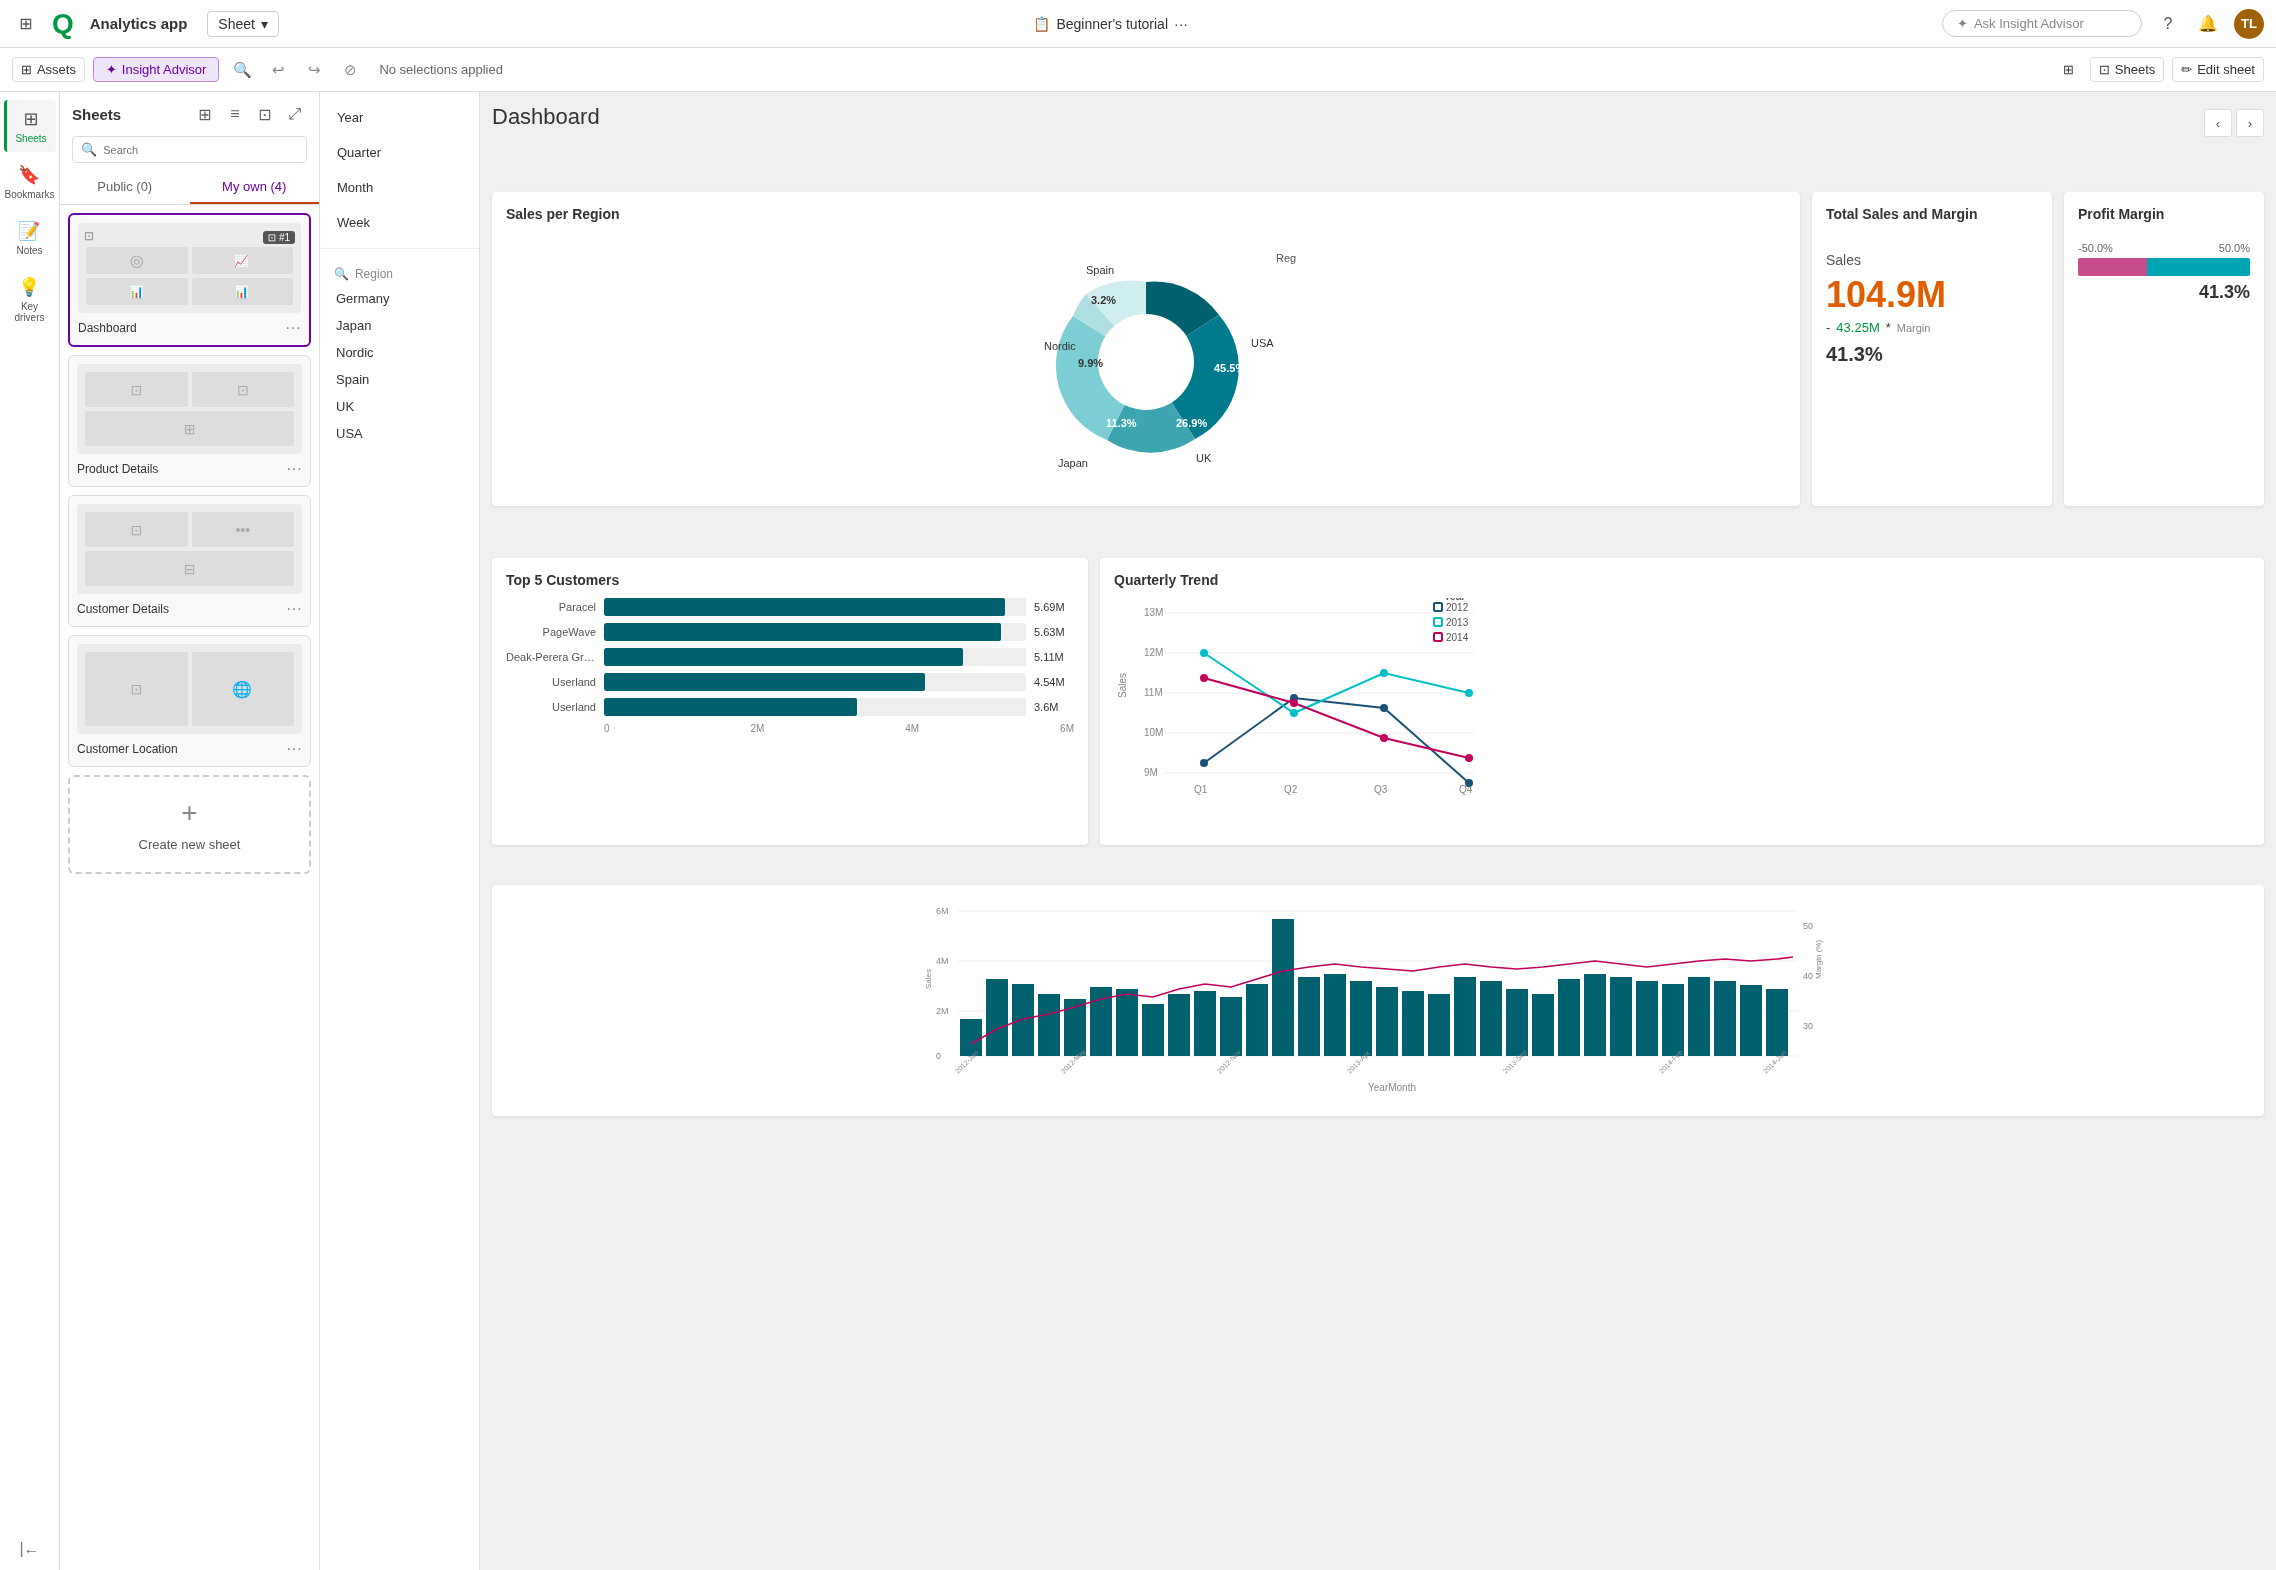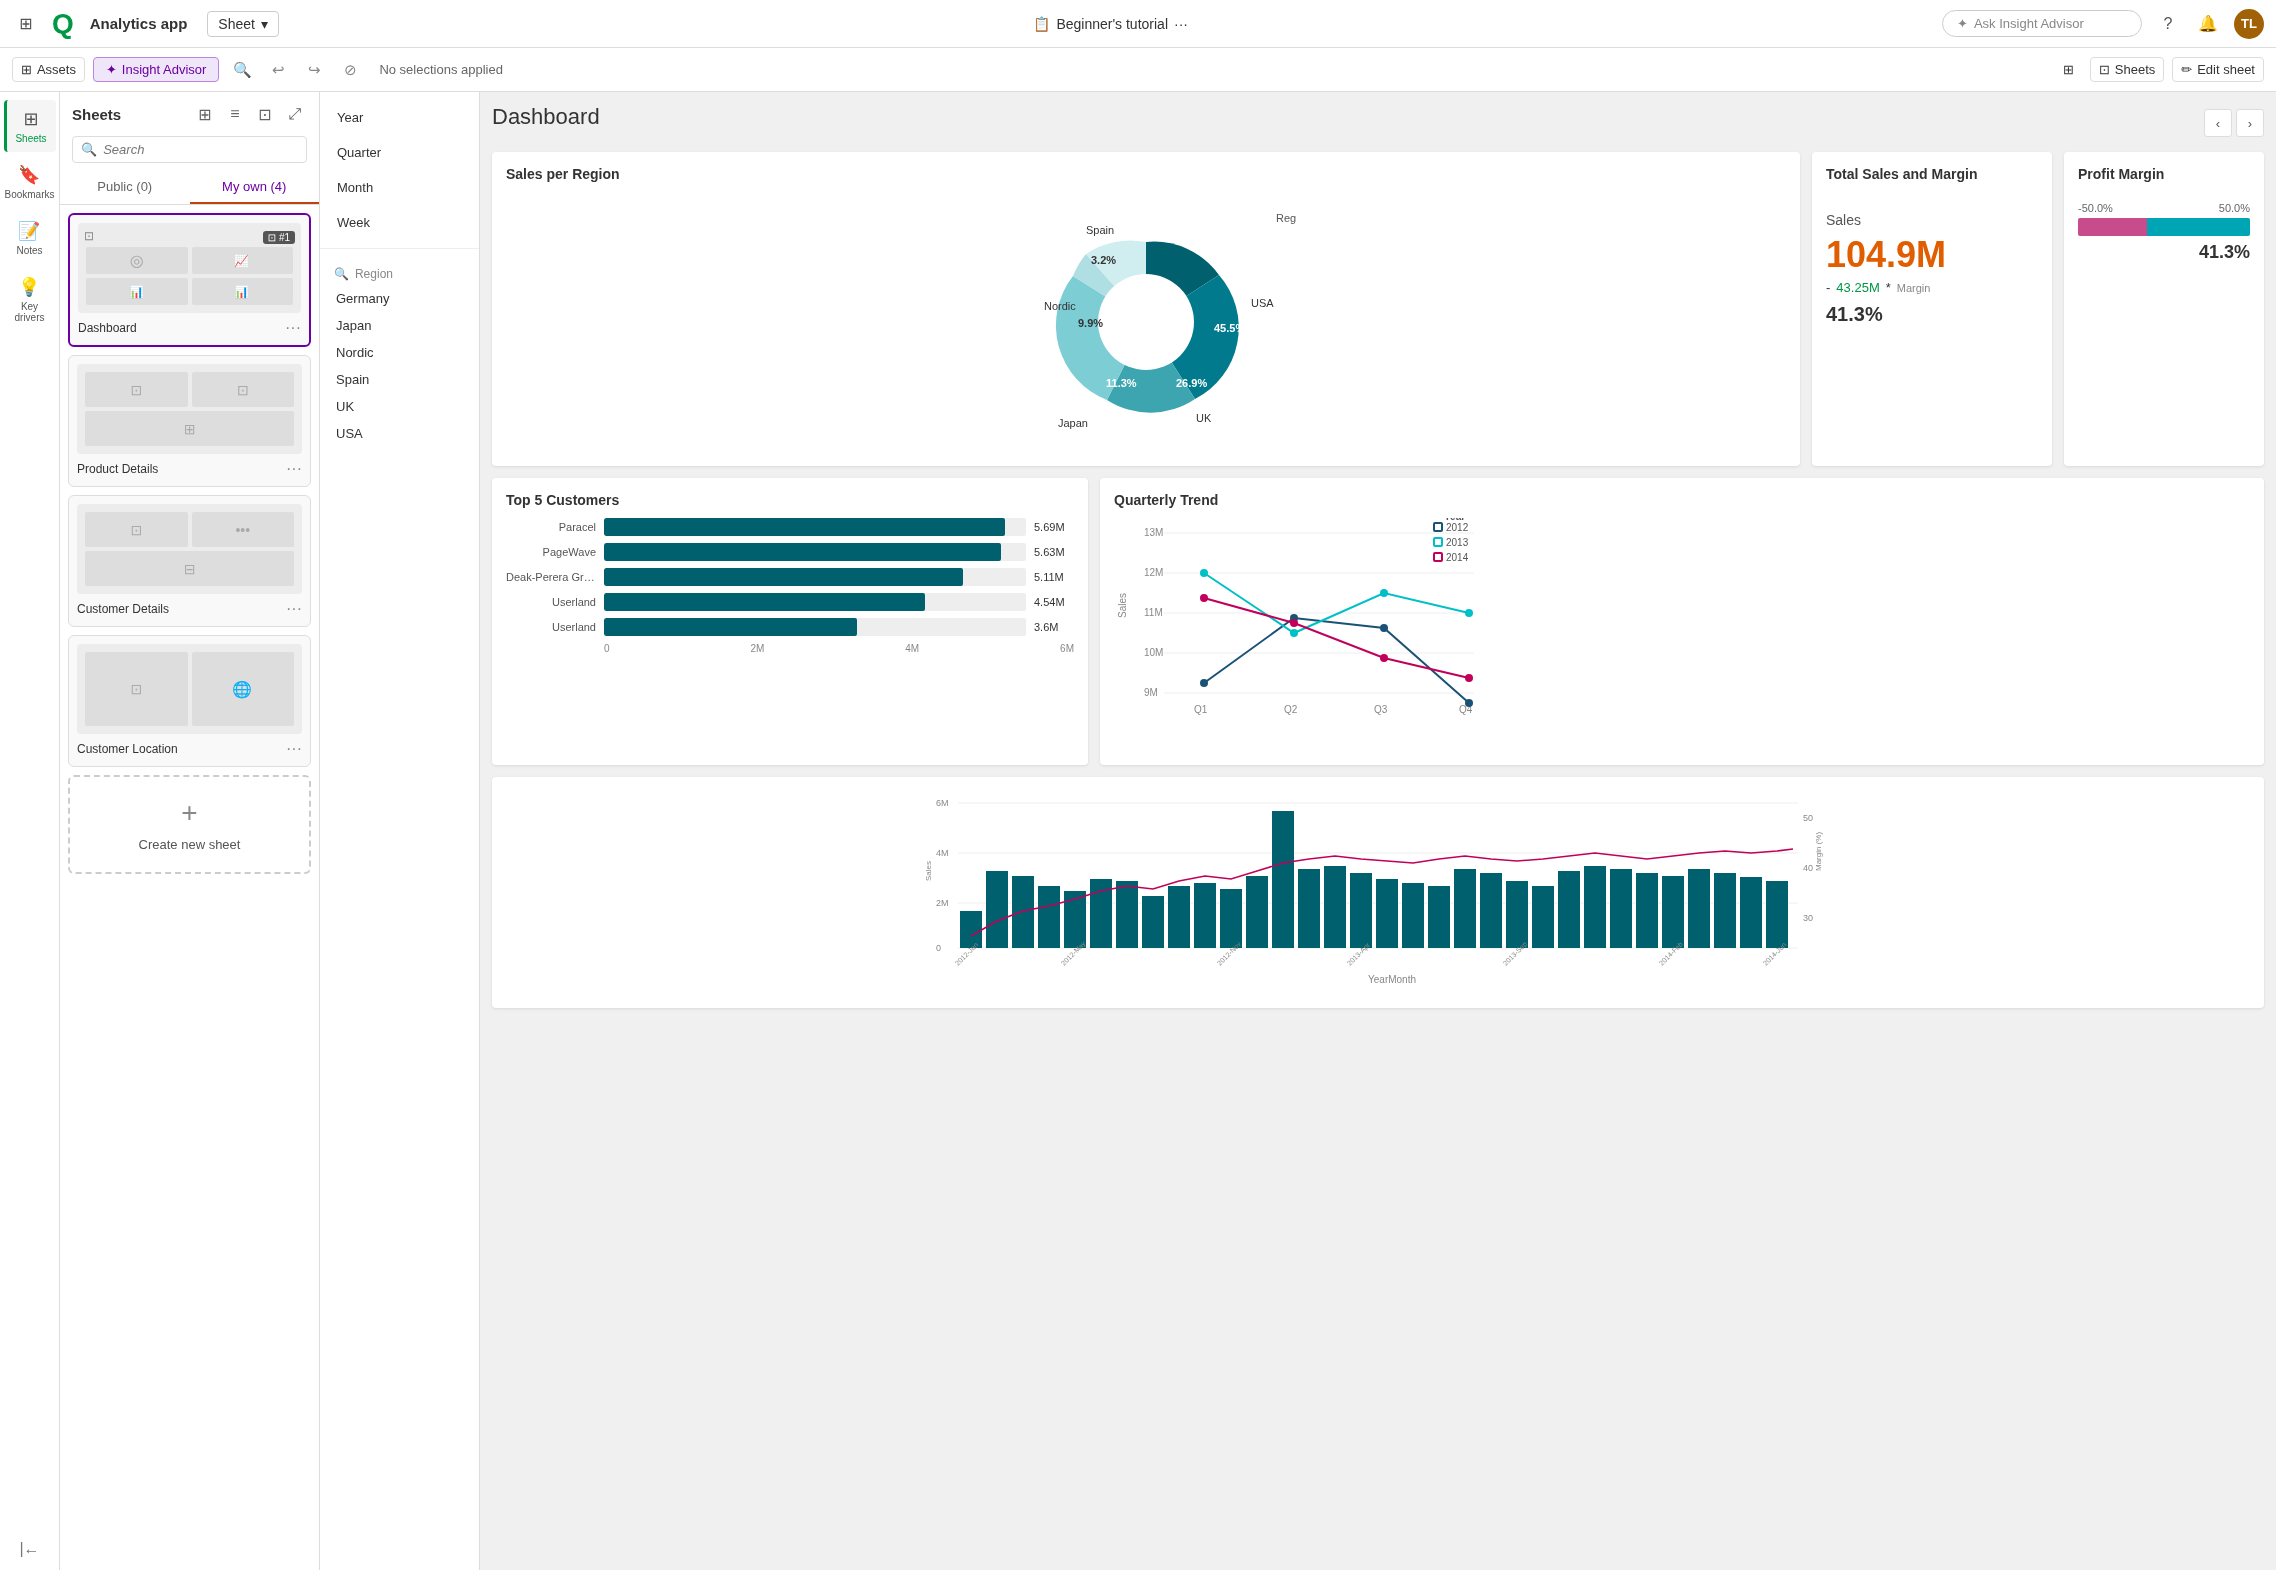--- a/index.html
+++ b/index.html
@@ -59,21 +59,21 @@
     .left-icon-item.active .label { color: #009845; }
     .collapse-btn { margin-top: auto; margin-bottom: 12px; cursor: pointer; color: #777; font-size: 16px; }
 
     
     .sheets-panel { width: 260px; background: #fff; border-right: 1px solid #ddd; display: flex; flex-direction: column; overflow: hidden; }
     .sheets-panel-header { display: flex; align-items: center; justify-content: space-between; padding: 10px 12px 6px; }
     .sheets-panel-title { font-size: 15px; font-weight: 600; color: #333; }
     .panel-icons { display: flex; gap: 6px; }
     .panel-icon { cursor: pointer; color: #666; font-size: 16px; width: 24px; height: 24px; display: flex; align-items: center; justify-content: center; }
     .search-box { margin: 4px 12px 8px; border: 1px solid #ddd; border-radius: 4px; padding: 5px 8px; display: flex; align-items: center; gap: 6px; }
-    .search-box input { border: none; outline: none; flex: 1; font-size: 13px; font-style: italic; }
+    .search-box input { border: none; outline: none; flex: 1; font-size: 11px; }
     .tabs-row { display: flex; border-bottom: 1px solid #ddd; }
     .tab-item { flex: 1; text-align: center; padding: 8px 4px; font-size: 13px; cursor: pointer; color: #666; }
     .tab-item.active { color: #6c00a2; border-bottom: 2px solid #c2410c; font-weight: 500; }
     .sheets-list { flex: 1; overflow-y: auto; padding: 8px; }
     .sheet-card { border: 1px solid #ddd; border-radius: 6px; margin-bottom: 8px; padding: 8px; background: #f9f9f9; cursor: pointer; position: relative; }
     .sheet-card.active { border: 2px solid #6c00a2; }
     .sheet-card-preview { height: 90px; background: #ececec; border-radius: 4px; display: flex; align-items: center; justify-content: center; overflow: hidden; position: relative; }
     .sheet-card-footer { display: flex; align-items: center; justify-content: space-between; margin-top: 6px; }
     .sheet-card-name { font-size: 12px; color: #333; font-weight: 500; }
     .sheet-card-menu { color: #888; cursor: pointer; font-size: 16px; }
@@ -87,21 +87,21 @@
     .filter-section-header { padding: 10px 14px 4px; font-size: 12px; color: #888; display: flex; align-items: center; gap: 6px; }
     .region-item { padding: 6px 16px; font-size: 13px; color: #333; cursor: pointer; }
 
     
     .main-content { flex: 1; overflow: auto; background: #f0f0f0; padding: 12px; }
     .dashboard-title { font-size: 22px; font-weight: 300; color: #333; margin-bottom: 12px; }
 
     
     .charts-row1 { display: flex; gap: 12px; margin-bottom: 12px; }
     .charts-row2 { display: flex; gap: 12px; margin-bottom: 12px; }
-    .chart-card { background: #fff; border-radius: 4px; padding: 14px; box-shadow: 0 1px 3px rgba(0,0,0,0.1); }
+    .chart-card { background: #fff; border-radius: 4px; padding: 14px; box-shadow: 0 1px 3px rgba(0,0,0,0.1); margin-top: 40px; }
     .chart-title { font-size: 14px; font-weight: 600; color: #333; margin-bottom: 10px; }
 
     
     .sales-region-card { flex: 1; min-width: 300px; }
 
     
     .total-sales-card { width: 240px; }
     .sales-value { font-size: 36px; font-weight: 700; color: #e05d00; }
     .sales-sub { display: flex; align-items: center; gap: 6px; margin-top: 4px; }
     .margin-value { font-size: 13px; color: #009845; }

